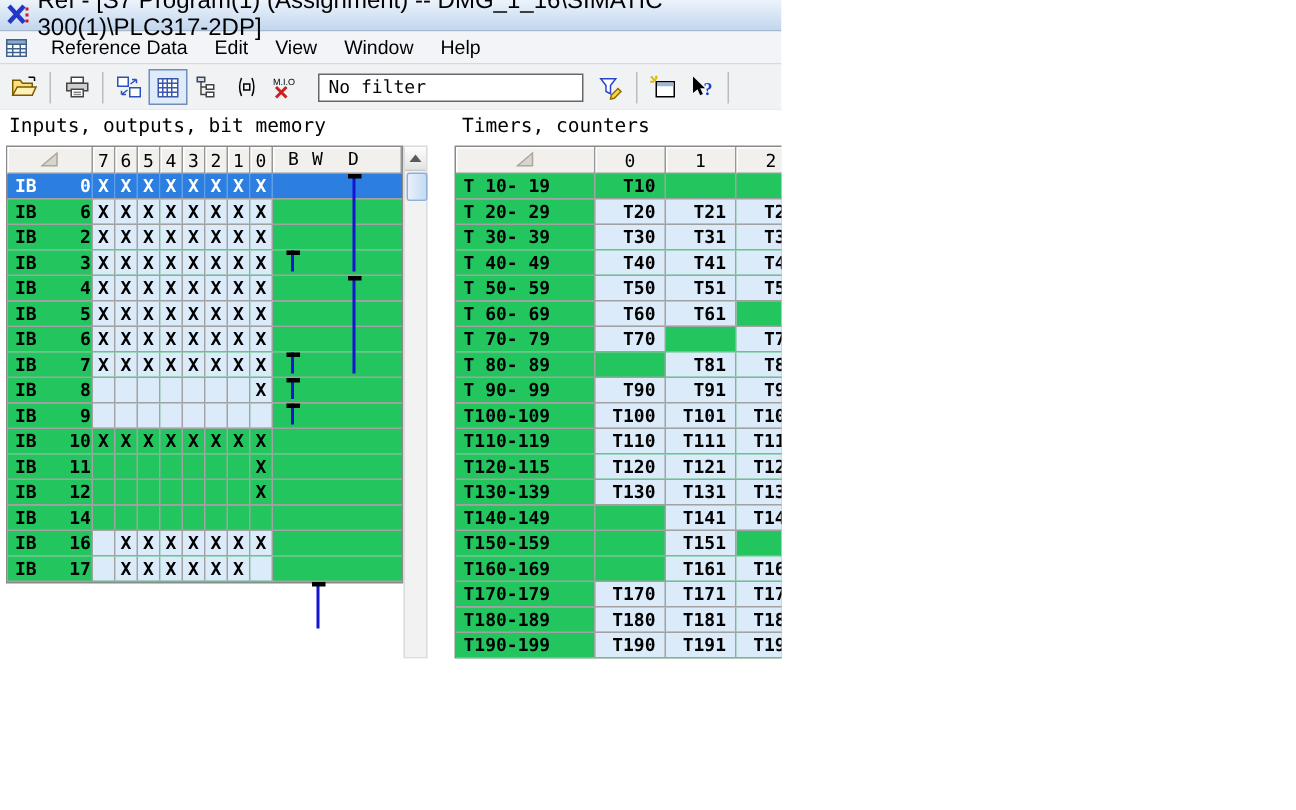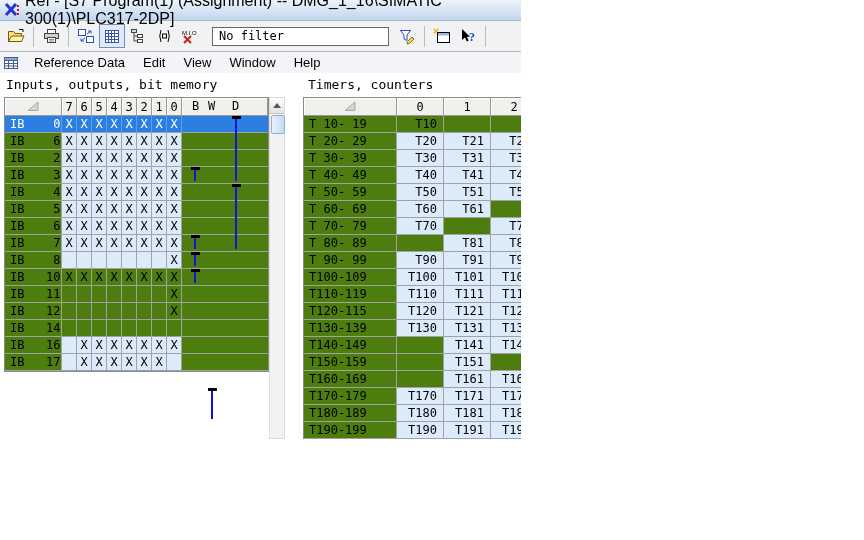--- a/index.html
+++ b/index.html
@@ -42,32 +42,32 @@
   .hdr{display:flex;height:18px;background:#f1f0ed;}
   .hcell{box-sizing:border-box;background:#f1f0ed;border-right:1px solid #979797;border-bottom:1px solid #979797;
          box-shadow:inset 1px 1px 0 #ffffff;display:flex;align-items:center;justify-content:center;position:relative;}
   .hc-label{width:57px;}
   .hc-bit{width:15px;}
   .hc-bwd{flex:1;justify-content:flex-start;}
   .hc-bwd span{position:absolute;top:1px;}
   .hc-val{width:47px;}
   .hc-rlabel{width:93px;}
 
-  .lrow,.rrow{display:flex;height:17px;box-sizing:border-box;border-bottom:1px solid #a2a2a2;background:#4d7c0f;}
+  .lrow,.rrow{display:flex;height:17px;box-sizing:border-box;border-bottom:1px solid #a2a2a2;background:#22c55e;}
   .lc-label{width:57px;box-sizing:border-box;border-right:1px solid #a2a2a2;padding-left:5px;white-space:pre;line-height:16px;}
   .lc-bit{width:15px;box-sizing:border-box;border-right:1px solid #a2a2a2;text-align:center;line-height:16px;}
   .lc-bwd{flex:1;position:relative;}
   .shaded{background:#dcebfa;}
   .lrow.sel,.lrow.sel .lc-bit,.lrow.sel .lc-label,.lrow.sel .lc-bwd{background:#2c7fe0;color:#fff;}
   .lrow.sel .lc-label,.lrow.sel .lc-bit{border-right-color:#5ea0ea;}
 
   .rc-label{width:93px;box-sizing:border-box;border-right:1px solid #a2a2a2;padding-left:5px;white-space:pre;line-height:16px;}
   .rc-val{width:47px;box-sizing:border-box;border-right:1px solid #a2a2a2;text-align:right;padding-right:6px;line-height:16px;}
 
-  #lrows,#rrows{position:relative;}
+  #lrows,#rrows{position:relative;font-weight:bold;}
   #lmarkers{position:absolute;left:0;top:0;right:0;bottom:0;pointer-events:none;}
   .mline{position:absolute;width:2px;background:#1414d2;}
   .mcap{position:absolute;width:9px;height:3px;background:#000;}
 
   
   #lscroll{position:absolute;left:269px;top:24px;width:16px;height:342px;background:#f2f2f2;border:1px solid #dcdcdc;box-sizing:border-box;}
   #lscroll .sbtn{height:15px;background:linear-gradient(#fdfdfd,#e3e3e3);border-bottom:1px solid #c8c8c8;
                  display:flex;align-items:center;justify-content:center;}
   #lscroll .sbtn .tri{width:0;height:0;border-left:4px solid transparent;border-right:4px solid transparent;border-bottom:5px solid #5a5a5a;}
   #lscroll .thumb{position:absolute;left:1px;top:17px;width:12px;height:17px;background:linear-gradient(90deg,#e8f1fb,#c4dbf3);
@@ -81,112 +81,112 @@
 
   <div id="titlebar">
     <svg class="appicon" viewBox="0 0 16 16">
       <path d="M2 2 L12 13" stroke="#2438c8" stroke-width="3"></path>
       <path d="M12 2 L2 13" stroke="#2438c8" stroke-width="3"></path>
       <rect x="13" y="3" width="2" height="2" fill="#d01818"></rect>
       <rect x="13" y="7" width="2" height="2" fill="#d01818"></rect>
       <rect x="13" y="11" width="2" height="2" fill="#d01818"></rect>
     </svg>
     <span>Ref - [S7 Program(1) (Assignment) -- DMG_1_16\SIMATIC 300(1)\PLC317-2DP]</span>
-  </div>
-
-  <div id="toolbar">
-    <div class="tbtn">
-      <svg width="19" height="16" viewBox="0 0 19 16">
-        <path d="M1.5 13.5 V3.5 H6.5 L8 5.5 H14.5 V13.5 Z" fill="#ffe07d" stroke="#7a5a00"></path>
-        <path d="M1.5 13.5 L4.5 8 H17 L14.5 13.5 Z" fill="#fff0b4" stroke="#7a5a00"></path>
-        <path d="M12 1.5 H16 M16 1.5 V4" stroke="#000" fill="none"></path>
-      </svg>
-    </div>
-    <div class="tsep"></div>
-    <div class="tbtn">
-      <svg width="17" height="16" viewBox="0 0 17 16">
-        <rect x="4.5" y="1.5" width="8" height="4" fill="#fff" stroke="#444"></rect>
-        <rect x="1.5" y="5.5" width="14" height="5" fill="#cfcfcf" stroke="#444"></rect>
-        <rect x="4.5" y="9.5" width="8" height="5" fill="#fff" stroke="#444"></rect>
-        <path d="M6 11.5 H11 M6 13 H11" stroke="#888"></path>
-      </svg>
-    </div>
-    <div class="tsep"></div>
-    <div class="tbtn">
-      <svg width="18" height="16" viewBox="0 0 18 16">
-        <rect x="1.5" y="1.5" width="7" height="6" fill="#fff" stroke="#2a4fc0"></rect>
-        <rect x="9.5" y="8.5" width="7" height="6" fill="#fff" stroke="#2a4fc0"></rect>
-        <path d="M8 10 L4 13 M4 13 L7 13 M4 13 L4 10.5" stroke="#2a4fc0" fill="none"></path>
-        <path d="M10 6 L14 3 M14 3 L11 3 M14 3 L14 5.5" stroke="#2a4fc0" fill="none"></path>
-      </svg>
-    </div>
-    <div class="tbtn pressed">
-      <svg width="16" height="15" viewBox="0 0 16 15">
-        <rect x="1.5" y="1.5" width="13" height="12" fill="#fff" stroke="#3a57a8"></rect>
-        <path d="M1.5 4.5 H14.5 M1.5 7.5 H14.5 M1.5 10.5 H14.5 M4.5 1.5 V13.5 M7.5 1.5 V13.5 M10.5 1.5 V13.5" stroke="#3a57a8" fill="none"></path>
-      </svg>
-    </div>
-    <div class="tbtn">
-      <svg width="17" height="16" viewBox="0 0 17 16">
-        <rect x="1.5" y="1.5" width="5" height="3" fill="#cfe0f4" stroke="#444"></rect>
-        <rect x="7.5" y="6.5" width="5" height="3" fill="#fff" stroke="#444"></rect>
-        <rect x="7.5" y="11.5" width="5" height="3" fill="#fff" stroke="#444"></rect>
-        <path d="M4 4.5 V13 H7.5 M4 8 H7.5" stroke="#444" fill="none"></path>
-      </svg>
-    </div>
-    <div class="tbtn">
-      <svg width="17" height="16" viewBox="0 0 17 16">
-        <path d="M5 2 Q2.5 8 5 14" stroke="#000" fill="none"></path>
-        <path d="M12 2 Q14.5 8 12 14" stroke="#000" fill="none"></path>
-        <rect x="6.5" y="6" width="4" height="4" fill="none" stroke="#000"></rect>
-      </svg>
-    </div>
-    <div class="tbtn">
-      <svg width="18" height="17" viewBox="0 0 18 17">
-        <text x="1" y="6.5" font-size="6" font-family="Liberation Sans, sans-serif" fill="#000">M.I.O</text>
-        <path d="M3 15 L10 8 M3 8 L10 15" stroke="#cc2020" stroke-width="2"></path>
-      </svg>
-    </div>
-    <div id="combo">No filter</div>
-    <div class="tbtn">
-      <svg width="18" height="17" viewBox="0 0 18 17">
-        <path d="M2.5 2.5 H12.5 L9 7 V12.5 L6 11 V7 Z" fill="#fff" stroke="#2a46c8"></path>
-        <path d="M9.5 13.5 L14 9 L16 11 L11.5 15.5 L9 16 Z" fill="#ffd24a" stroke="#8a6d00"></path>
-      </svg>
-    </div>
-    <div class="tsep"></div>
-    <div class="tbtn">
-      <svg width="19" height="17" viewBox="0 0 19 17">
-        <rect x="4.5" y="4.5" width="12" height="10" fill="#fff" stroke="#000"></rect>
-        <rect x="5" y="5" width="11" height="2.5" fill="#9db8dc"></rect>
-        <path d="M1 1 L4 4 M4.5 0.5 V3 M0.5 4.5 H3" stroke="#e0b800" stroke-width="1.4"></path>
-      </svg>
-    </div>
-    <div class="tbtn">
-      <svg width="19" height="17" viewBox="0 0 19 17">
-        <path d="M3 1 V12 L6 9.5 L7.8 13.5 L9.6 12.7 L7.8 8.8 H11 Z" fill="#000"></path>
-        <text x="10" y="13" font-size="12" font-weight="bold" fill="#1a3fd0" font-family="Liberation Serif, serif">?</text>
-      </svg>
-    </div>
-    <div class="tsep"></div>
   </div>
 
   <div id="menubar">
     <svg class="childicon" viewBox="0 0 16 16">
       <rect x="1.5" y="2.5" width="13" height="11" fill="#fff" stroke="#41608c"></rect>
       <rect x="1.5" y="2.5" width="13" height="3" fill="#8fa9cc" stroke="#41608c"></rect>
       <path d="M5.5 5.5 V13.5 M10.5 5.5 V13.5 M1.5 8.5 H14.5 M1.5 11 H14.5" stroke="#41608c" stroke-width="1" fill="none"></path>
     </svg>
     <span class="menu-item">Reference Data</span>
     <span class="menu-item">Edit</span>
     <span class="menu-item">View</span>
     <span class="menu-item">Window</span>
     <span class="menu-item">Help</span>
   </div>
 
+  <div id="toolbar">
+    <div class="tbtn">
+      <svg width="19" height="16" viewBox="0 0 19 16">
+        <path d="M1.5 13.5 V3.5 H6.5 L8 5.5 H14.5 V13.5 Z" fill="#ffe07d" stroke="#7a5a00"></path>
+        <path d="M1.5 13.5 L4.5 8 H17 L14.5 13.5 Z" fill="#fff0b4" stroke="#7a5a00"></path>
+        <path d="M12 1.5 H16 M16 1.5 V4" stroke="#000" fill="none"></path>
+      </svg>
+    </div>
+    <div class="tsep"></div>
+    <div class="tbtn">
+      <svg width="17" height="16" viewBox="0 0 17 16">
+        <rect x="4.5" y="1.5" width="8" height="4" fill="#fff" stroke="#444"></rect>
+        <rect x="1.5" y="5.5" width="14" height="5" fill="#cfcfcf" stroke="#444"></rect>
+        <rect x="4.5" y="9.5" width="8" height="5" fill="#fff" stroke="#444"></rect>
+        <path d="M6 11.5 H11 M6 13 H11" stroke="#888"></path>
+      </svg>
+    </div>
+    <div class="tsep"></div>
+    <div class="tbtn">
+      <svg width="18" height="16" viewBox="0 0 18 16">
+        <rect x="1.5" y="1.5" width="7" height="6" fill="#fff" stroke="#2a4fc0"></rect>
+        <rect x="9.5" y="8.5" width="7" height="6" fill="#fff" stroke="#2a4fc0"></rect>
+        <path d="M8 10 L4 13 M4 13 L7 13 M4 13 L4 10.5" stroke="#2a4fc0" fill="none"></path>
+        <path d="M10 6 L14 3 M14 3 L11 3 M14 3 L14 5.5" stroke="#2a4fc0" fill="none"></path>
+      </svg>
+    </div>
+    <div class="tbtn pressed">
+      <svg width="16" height="15" viewBox="0 0 16 15">
+        <rect x="1.5" y="1.5" width="13" height="12" fill="#fff" stroke="#3a57a8"></rect>
+        <path d="M1.5 4.5 H14.5 M1.5 7.5 H14.5 M1.5 10.5 H14.5 M4.5 1.5 V13.5 M7.5 1.5 V13.5 M10.5 1.5 V13.5" stroke="#3a57a8" fill="none"></path>
+      </svg>
+    </div>
+    <div class="tbtn">
+      <svg width="17" height="16" viewBox="0 0 17 16">
+        <rect x="1.5" y="1.5" width="5" height="3" fill="#cfe0f4" stroke="#444"></rect>
+        <rect x="7.5" y="6.5" width="5" height="3" fill="#fff" stroke="#444"></rect>
+        <rect x="7.5" y="11.5" width="5" height="3" fill="#fff" stroke="#444"></rect>
+        <path d="M4 4.5 V13 H7.5 M4 8 H7.5" stroke="#444" fill="none"></path>
+      </svg>
+    </div>
+    <div class="tbtn">
+      <svg width="17" height="16" viewBox="0 0 17 16">
+        <path d="M5 2 Q2.5 8 5 14" stroke="#000" fill="none"></path>
+        <path d="M12 2 Q14.5 8 12 14" stroke="#000" fill="none"></path>
+        <rect x="6.5" y="6" width="4" height="4" fill="none" stroke="#000"></rect>
+      </svg>
+    </div>
+    <div class="tbtn">
+      <svg width="18" height="17" viewBox="0 0 18 17">
+        <text x="1" y="6.5" font-size="6" font-family="Liberation Sans, sans-serif" fill="#000">M.I.O</text>
+        <path d="M3 15 L10 8 M3 8 L10 15" stroke="#cc2020" stroke-width="2"></path>
+      </svg>
+    </div>
+    <div id="combo">No filter</div>
+    <div class="tbtn">
+      <svg width="18" height="17" viewBox="0 0 18 17">
+        <path d="M2.5 2.5 H12.5 L9 7 V12.5 L6 11 V7 Z" fill="#fff" stroke="#2a46c8"></path>
+        <path d="M9.5 13.5 L14 9 L16 11 L11.5 15.5 L9 16 Z" fill="#ffd24a" stroke="#8a6d00"></path>
+      </svg>
+    </div>
+    <div class="tsep"></div>
+    <div class="tbtn">
+      <svg width="19" height="17" viewBox="0 0 19 17">
+        <rect x="4.5" y="4.5" width="12" height="10" fill="#fff" stroke="#000"></rect>
+        <rect x="5" y="5" width="11" height="2.5" fill="#9db8dc"></rect>
+        <path d="M1 1 L4 4 M4.5 0.5 V3 M0.5 4.5 H3" stroke="#e0b800" stroke-width="1.4"></path>
+      </svg>
+    </div>
+    <div class="tbtn">
+      <svg width="19" height="17" viewBox="0 0 19 17">
+        <path d="M3 1 V12 L6 9.5 L7.8 13.5 L9.6 12.7 L7.8 8.8 H11 Z" fill="#000"></path>
+        <text x="10" y="13" font-size="12" font-weight="bold" fill="#1a3fd0" font-family="Liberation Serif, serif">?</text>
+      </svg>
+    </div>
+    <div class="tsep"></div>
+  </div>
+
   <div id="content">
     <div class="caption" id="rcaption">Timers, counters</div>
     <div class="caption" id="lcaption">Inputs, outputs, bit memory</div>
 
     <div class="reftable" id="ltable">
       <div class="hdr">
         <div class="hcell hc-label">
           <svg width="12" height="11" viewBox="0 0 12 11">
             <polygon points="1,9.5 11,9.5 11,1" fill="#d8d5cc" stroke="#aaa79e"></polygon>
           </svg>
@@ -306,20 +306,32 @@
           <div class="lrow">
             <div class="lc-label">IB    8</div>
             <div class="lc-bit shaded"></div>
             <div class="lc-bit shaded"></div>
             <div class="lc-bit shaded"></div>
             <div class="lc-bit shaded"></div>
             <div class="lc-bit shaded"></div>
             <div class="lc-bit shaded"></div>
             <div class="lc-bit shaded"></div>
             <div class="lc-bit shaded">X</div>
+            <div class="lc-bwd"></div>
+          </div>
+          <div class="lrow">
+            <div class="lc-label">IB    9</div>
+            <div class="lc-bit shaded"></div>
+            <div class="lc-bit shaded"></div>
+            <div class="lc-bit shaded"></div>
+            <div class="lc-bit shaded"></div>
+            <div class="lc-bit shaded"></div>
+            <div class="lc-bit shaded"></div>
+            <div class="lc-bit shaded"></div>
+            <div class="lc-bit shaded"></div>
             <div class="lc-bwd"></div>
           </div>
           <div class="lrow">
             <div class="lc-label">IB   10</div>
             <div class="lc-bit">X</div>
             <div class="lc-bit">X</div>
             <div class="lc-bit">X</div>
             <div class="lc-bit">X</div>
             <div class="lc-bit">X</div>
             <div class="lc-bit">X</div>

